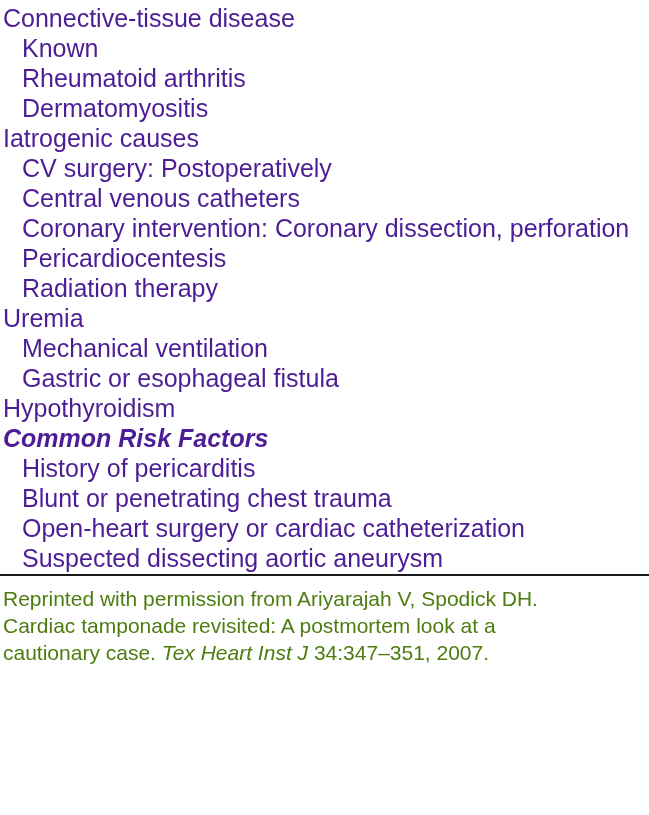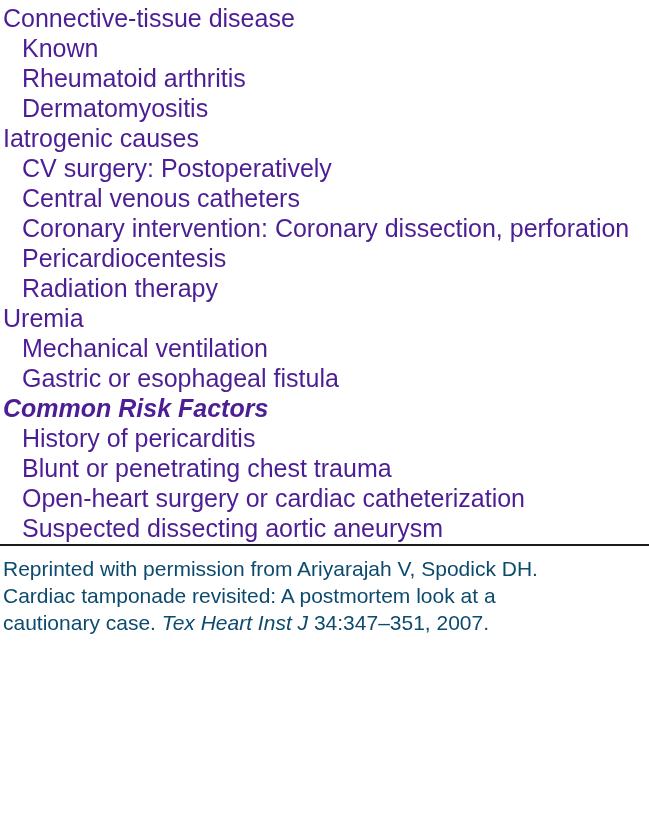--- a/index.html
+++ b/index.html
@@ -26,21 +26,21 @@
   .row.bold { font-weight: bold; font-style: italic; }
   .divider {
     width: 649px;
     height: 2px;
     background: #1a1a1a;
     margin-top: 1px;
     border: none;
   }
   .footnote {
     padding: 9px 0 0 3px;
-    color: #0c4a6e;
+    color: #4d7c0f;
     font-size: 21px;
     line-height: 27px;
   }
   .footnote .fline {
     height: 27px;
     white-space: nowrap;
   }
   .italic { font-style: italic; }
 </style>
 </head>
@@ -53,20 +53,21 @@
     <div class="row indent">Dermatomyositis</div>
     <div class="row">Iatrogenic causes</div>
     <div class="row indent">CV surgery: Postoperatively</div>
     <div class="row indent">Central venous catheters</div>
     <div class="row indent">Coronary intervention: Coronary dissection, perforation</div>
     <div class="row indent">Pericardiocentesis</div>
     <div class="row indent">Radiation therapy</div>
     <div class="row">Uremia</div>
     <div class="row indent">Mechanical ventilation</div>
     <div class="row indent">Gastric or esophageal fistula</div>
+    <div class="row">Hypothyroidism</div>
     <div class="row bold">Common Risk Factors</div>
     <div class="row indent">History of pericarditis</div>
     <div class="row indent">Blunt or penetrating chest trauma</div>
     <div class="row indent">Open-heart surgery or cardiac catheterization</div>
     <div class="row indent">Suspected dissecting aortic aneurysm</div>
   </div>
 
 <div class="divider"></div>
 
 <div class="footnote">

